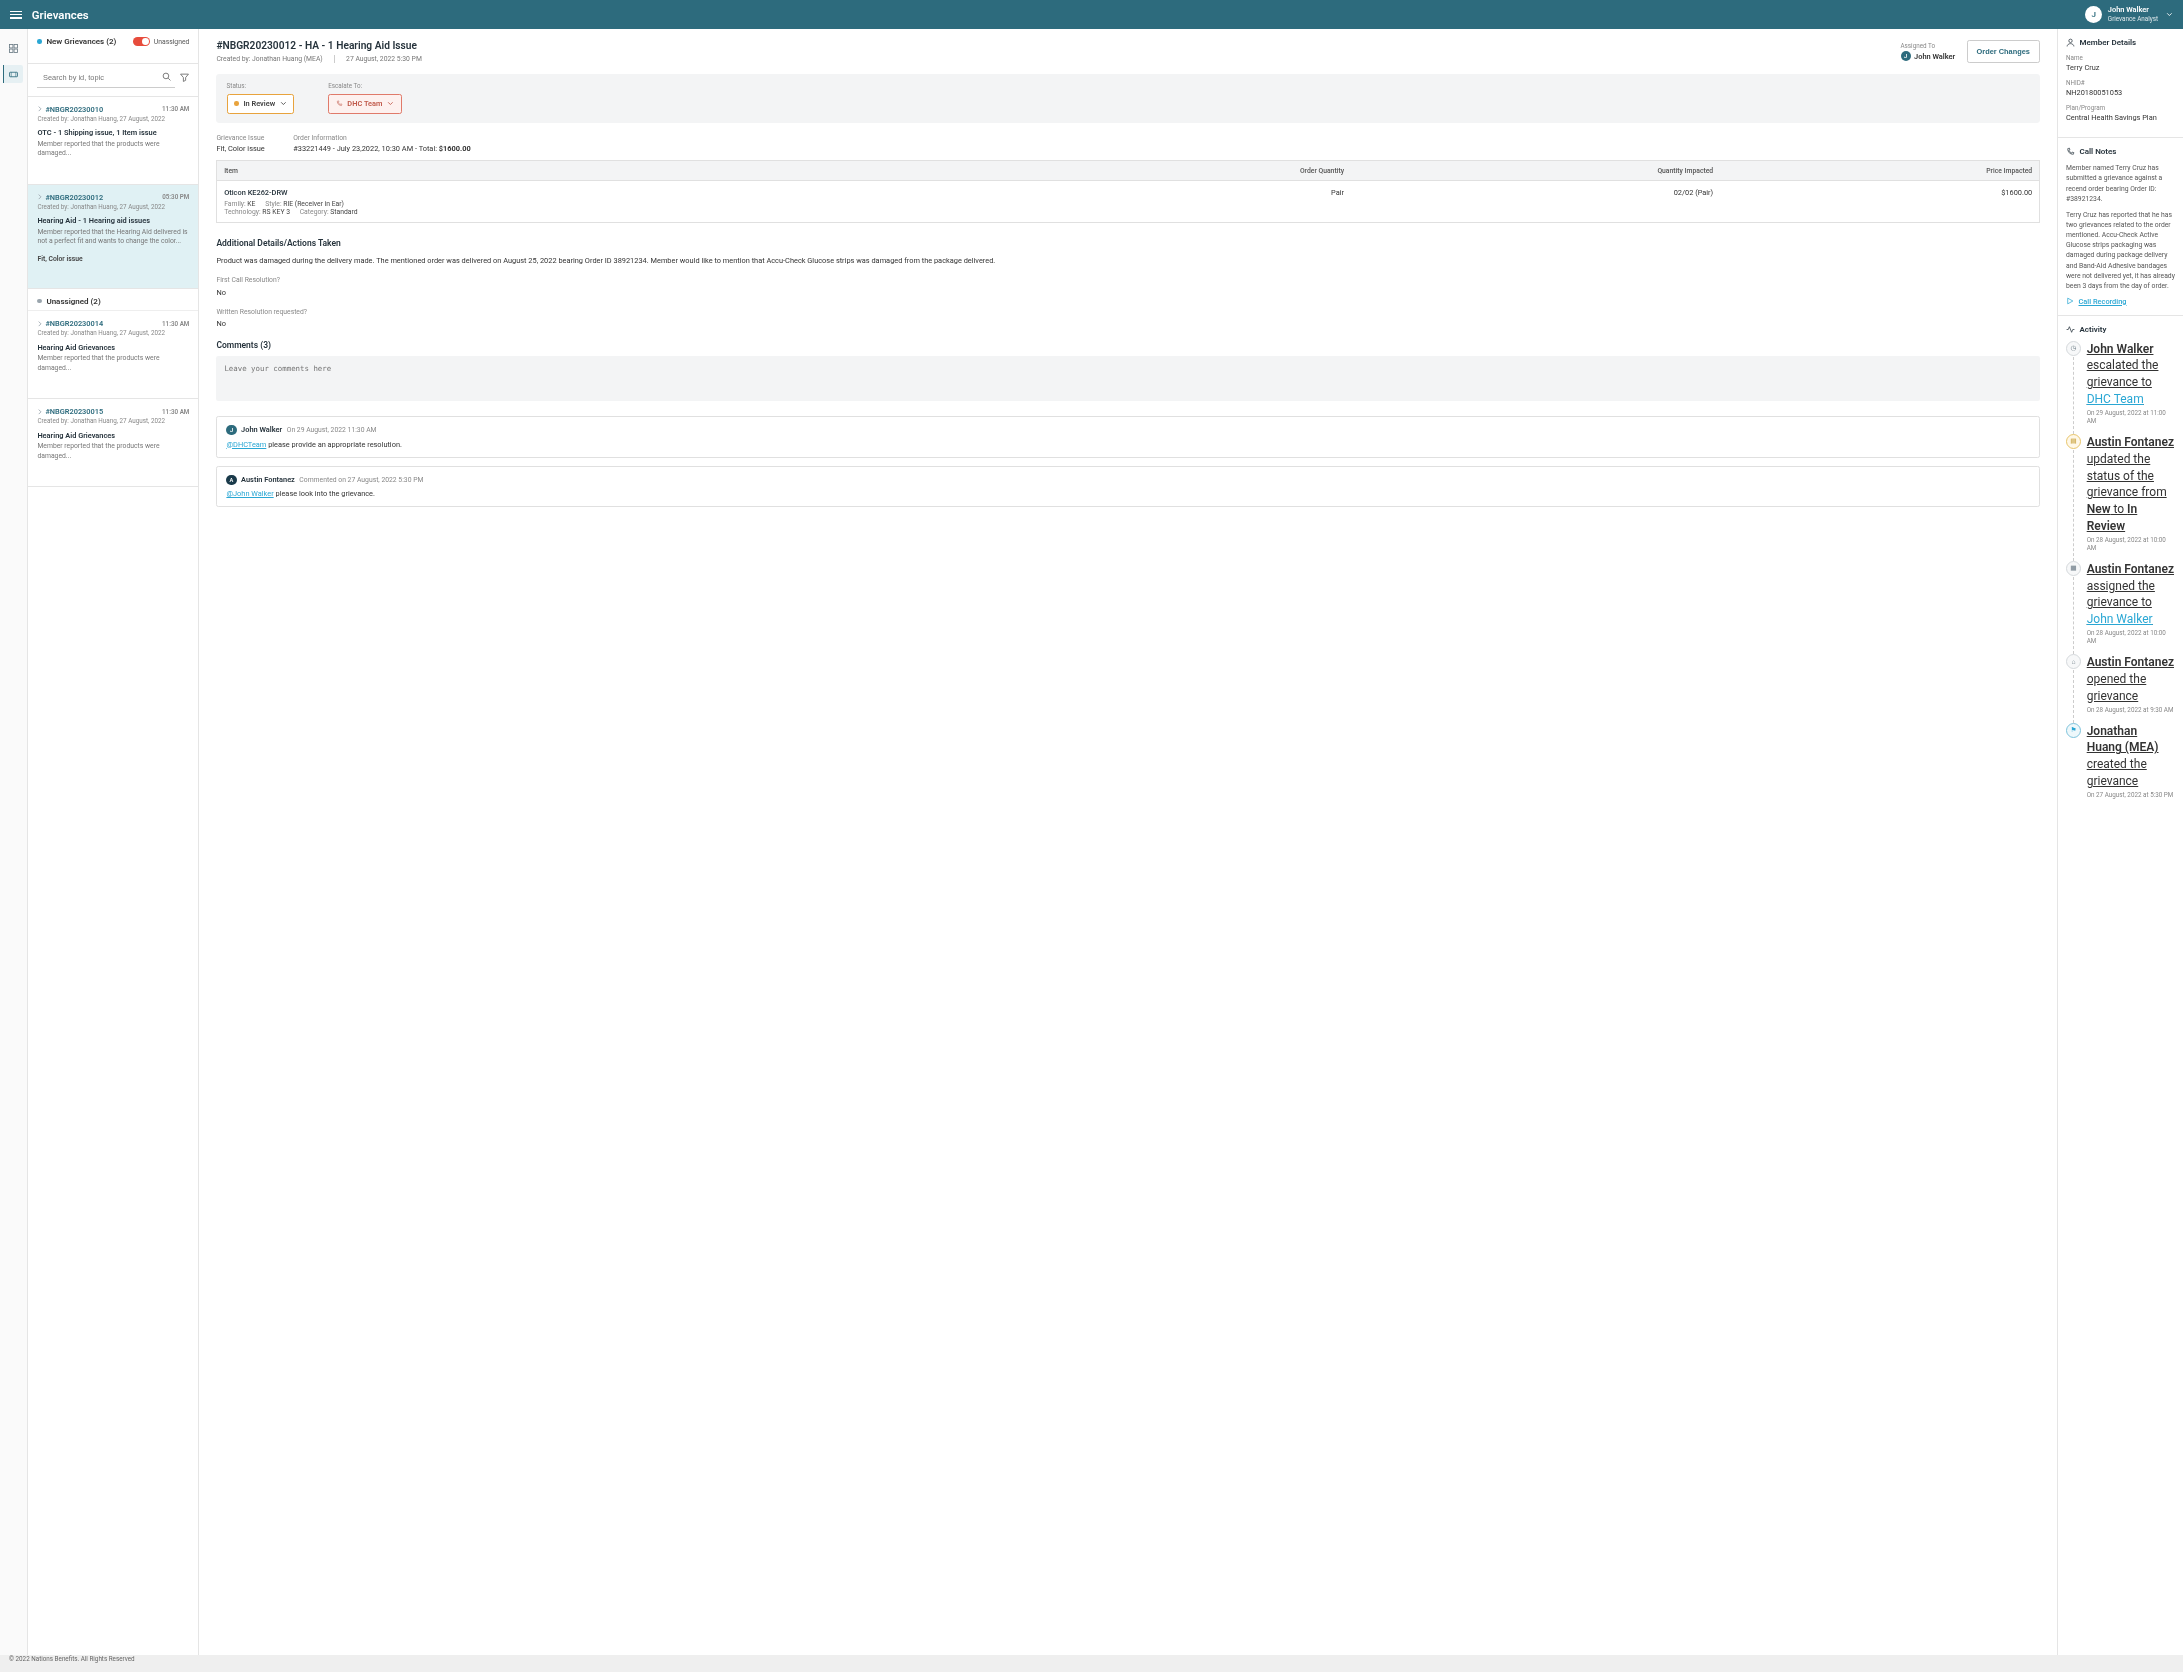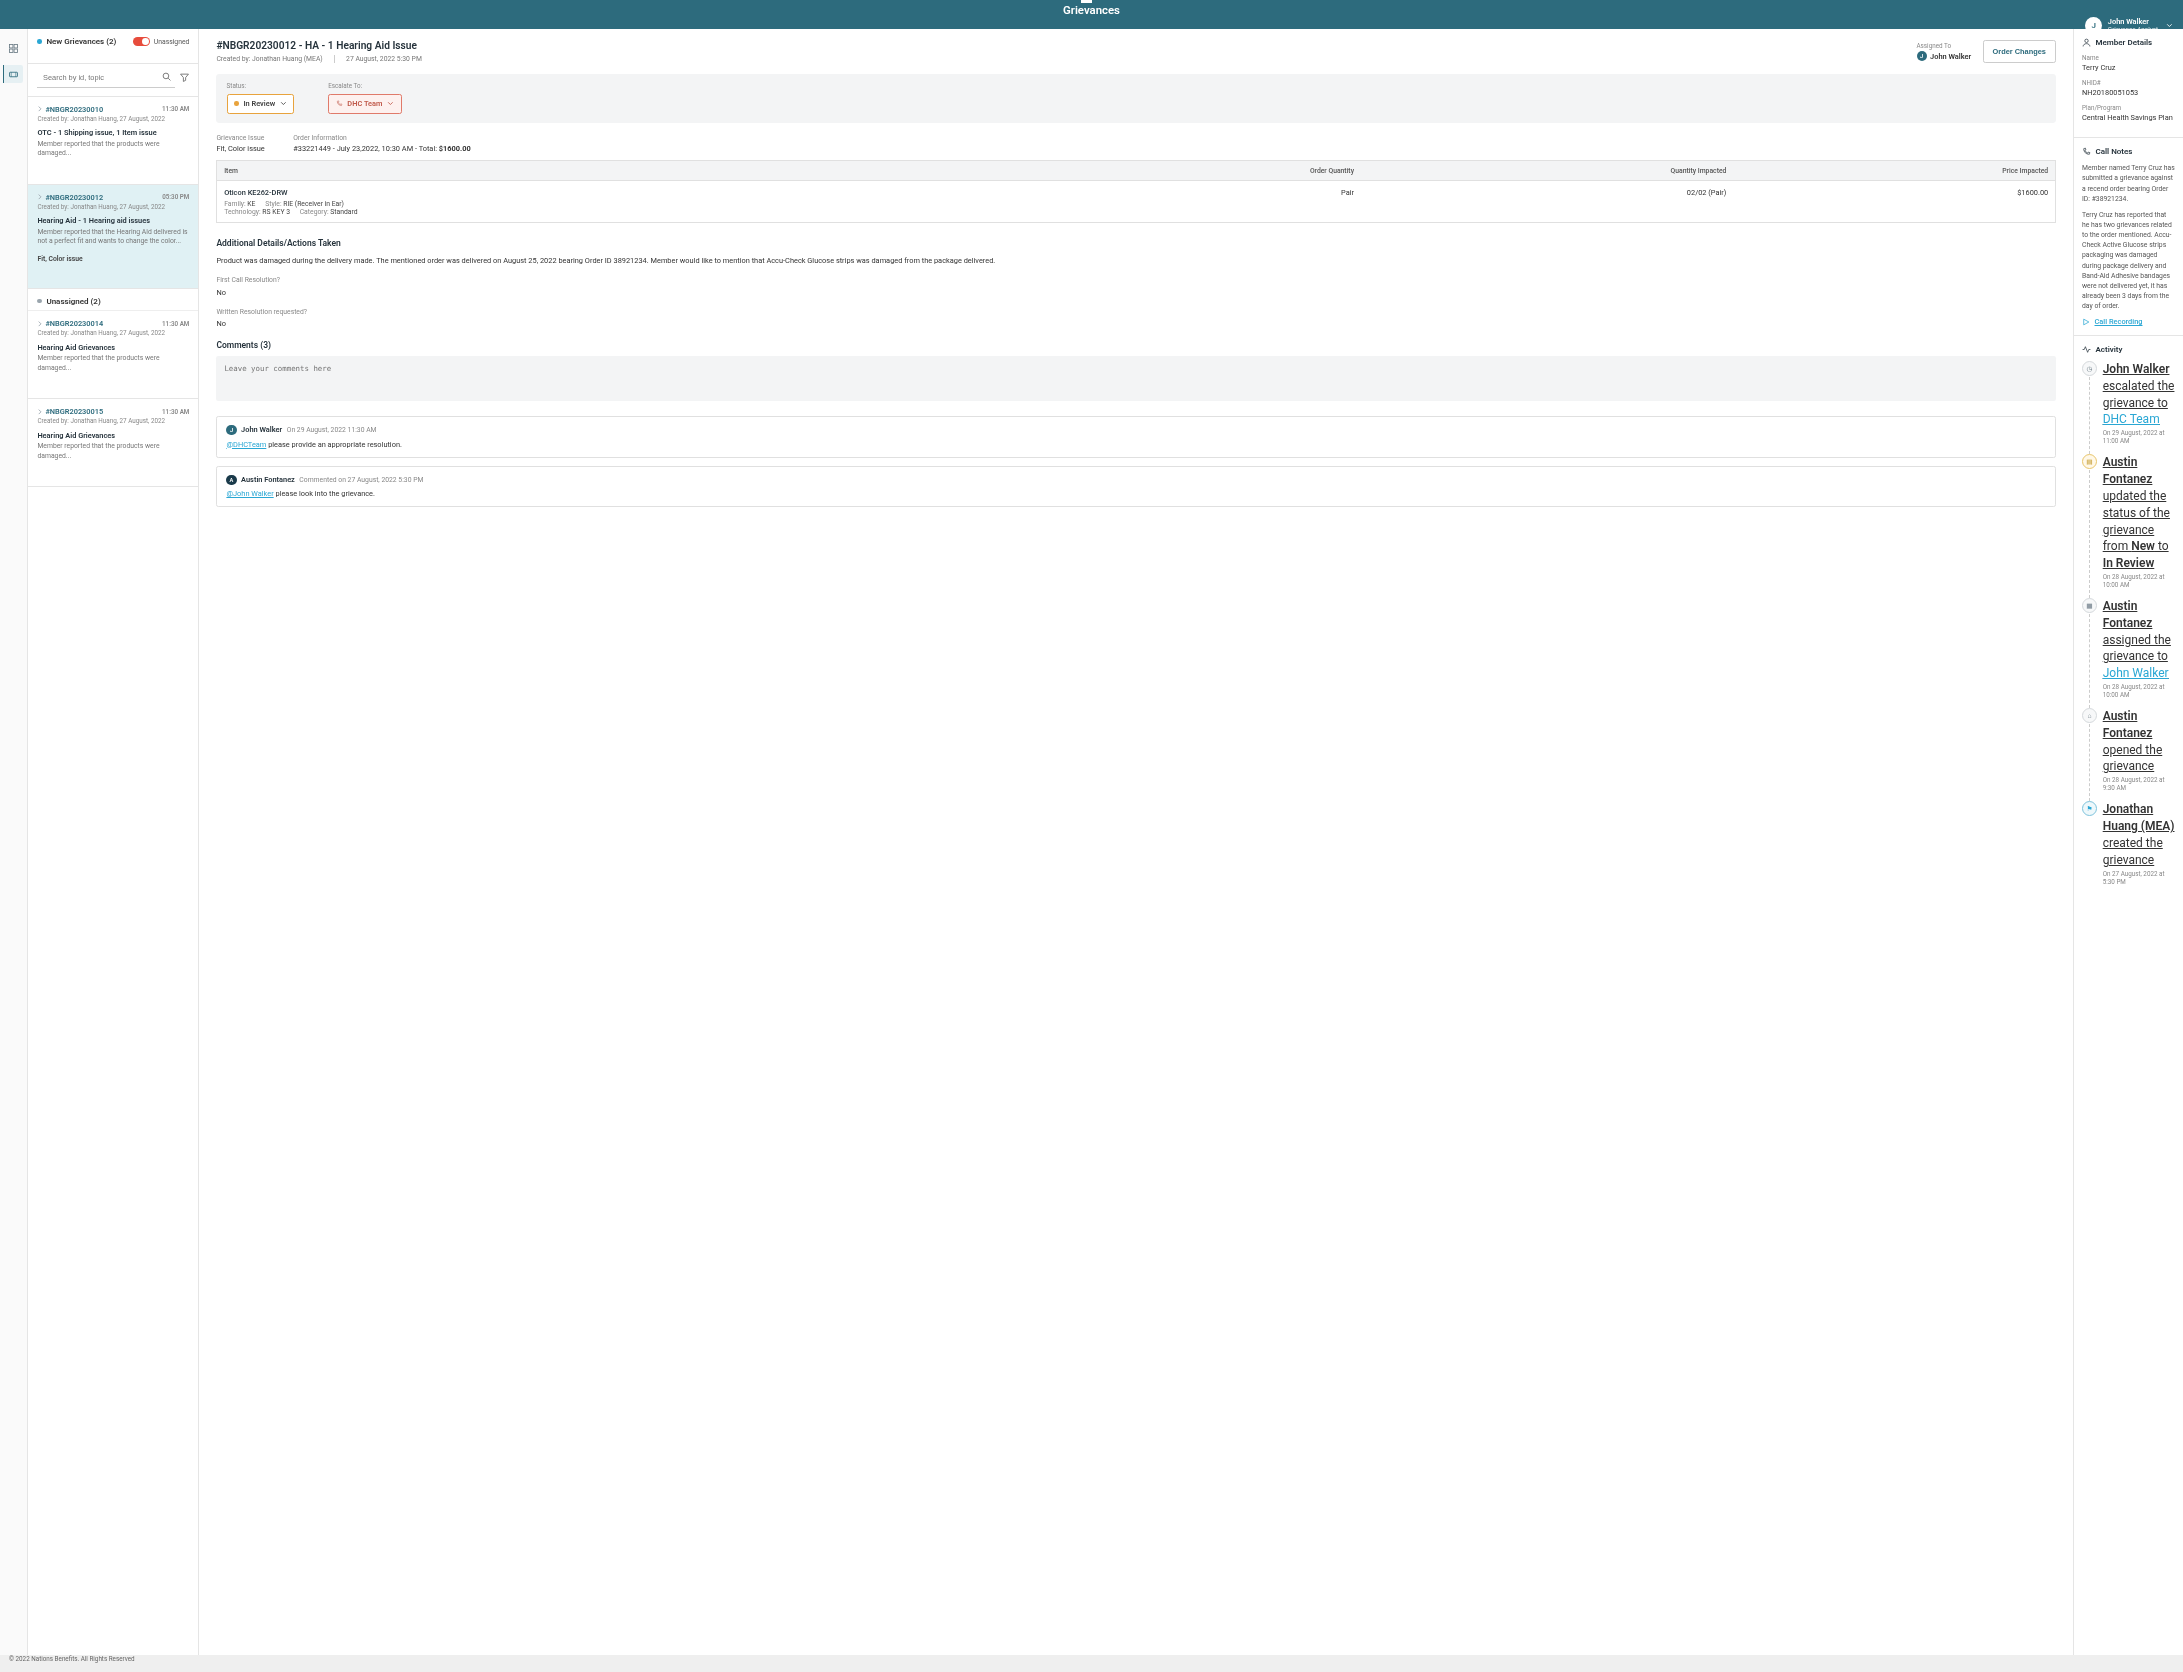--- a/index.html
+++ b/index.html
@@ -1,19 +1,19 @@
 <!DOCTYPE html>
 <html style="font-size:9px"><head>
 <meta charset="utf-8">
 <style>
 * { box-sizing: border-box; margin: 0; padding: 0; }
 body { font-family: -apple-system, BlinkMacSystemFont, "Segoe UI", Roboto, Helvetica, Arial, sans-serif; font-size: 7.4px; color: #333; background: #fff; }
 
 
-.topbar { background:#2d6b7d; color:#fff; height:29px; display:flex; align-items:center; padding:0 10.2px;flex-direction:column; }
+.topbar { background:#2d6b7d; color:#fff; height:29px; display:flex; align-items:center; padding:0 10.2px; }
 .hamburger { width:11.4px; height:8px; display:flex; flex-direction:column; justify-content:space-between; margin-right:10.2px; cursor:pointer; }
 .hamburger span { display:block; height:1.1px; background:#fff; }
 .app-title { font-size:11.4px; font-weight:600; }
 .userblock { margin-left:auto; display:flex; align-items:center; gap:5.7px; }
 .avatar { width:17px; height:17px; border-radius:50%; background:#fff; color:#2d6b7d; display:flex; align-items:center; justify-content:center; font-weight:600; font-size:8px; }
 .userblock .name { font-size:7.4px; font-weight:600; line-height:1.1; }
 .userblock .role { font-size:6.3px; opacity:.85; }
 .userblock svg { margin-left:2.3px; }
 
 
@@ -94,21 +94,21 @@
 .field-val { font-size:7.4px; color:#333; margin-bottom:10.2px; line-height:1.5; }
 
 .comment-box { width:100%; background:#f3f4f5; border:none; border-radius:2.3px; padding:8px; font-size:7.4px; resize:none; height:45px; outline:none; margin-bottom:12.5px; }
 .comment { border:0.6px solid #e0e0e0; border-radius:2.3px; padding:8px 9px; margin-bottom:8px; }
 .comment-head { display:flex; align-items:center; gap:4.5px; font-size:6.8px; margin-bottom:4.5px; }
 .comment-head .author { font-weight:600; font-size:7.4px; color:#26333c; }
 .comment-head .date { color:#888; }
 .mention { color:#2aa7d4; text-decoration:underline; }
 
 
-.rightcol { width:110px; border-left:0.6px solid #e5e5e5; overflow-y:auto; }
+.rightcol { width:126px; border-left:0.6px solid #e5e5e5; overflow-y:auto; }
 .rp-section { padding:9px 8px; border-bottom:0.6px solid #e5e5e5; }
 .rp-title { display:flex; align-items:center; gap:4.5px; font-weight:600; font-size:8px; color:#26333c; margin-bottom:6.8px; }
 .rp-field { margin-bottom:6.8px; }
 .rp-field .lbl { font-size:6.3px; color:#888; margin-bottom:1.1px; }
 .rp-field .val { font-size:7.4px; color:#333; }
 .rp-body { font-size:6.8px; color:#555; line-height:1.5; margin-bottom:5.7px; }
 .link-row { display:flex; align-items:center; gap:4.5px; color:#2aa7d4; font-size:7.4px; font-weight:500; cursor:pointer; }
 .link-row span { text-decoration:underline; }
 
 .activity-item { display:flex; gap:5.7px; margin-bottom:9px; position:relative; }

